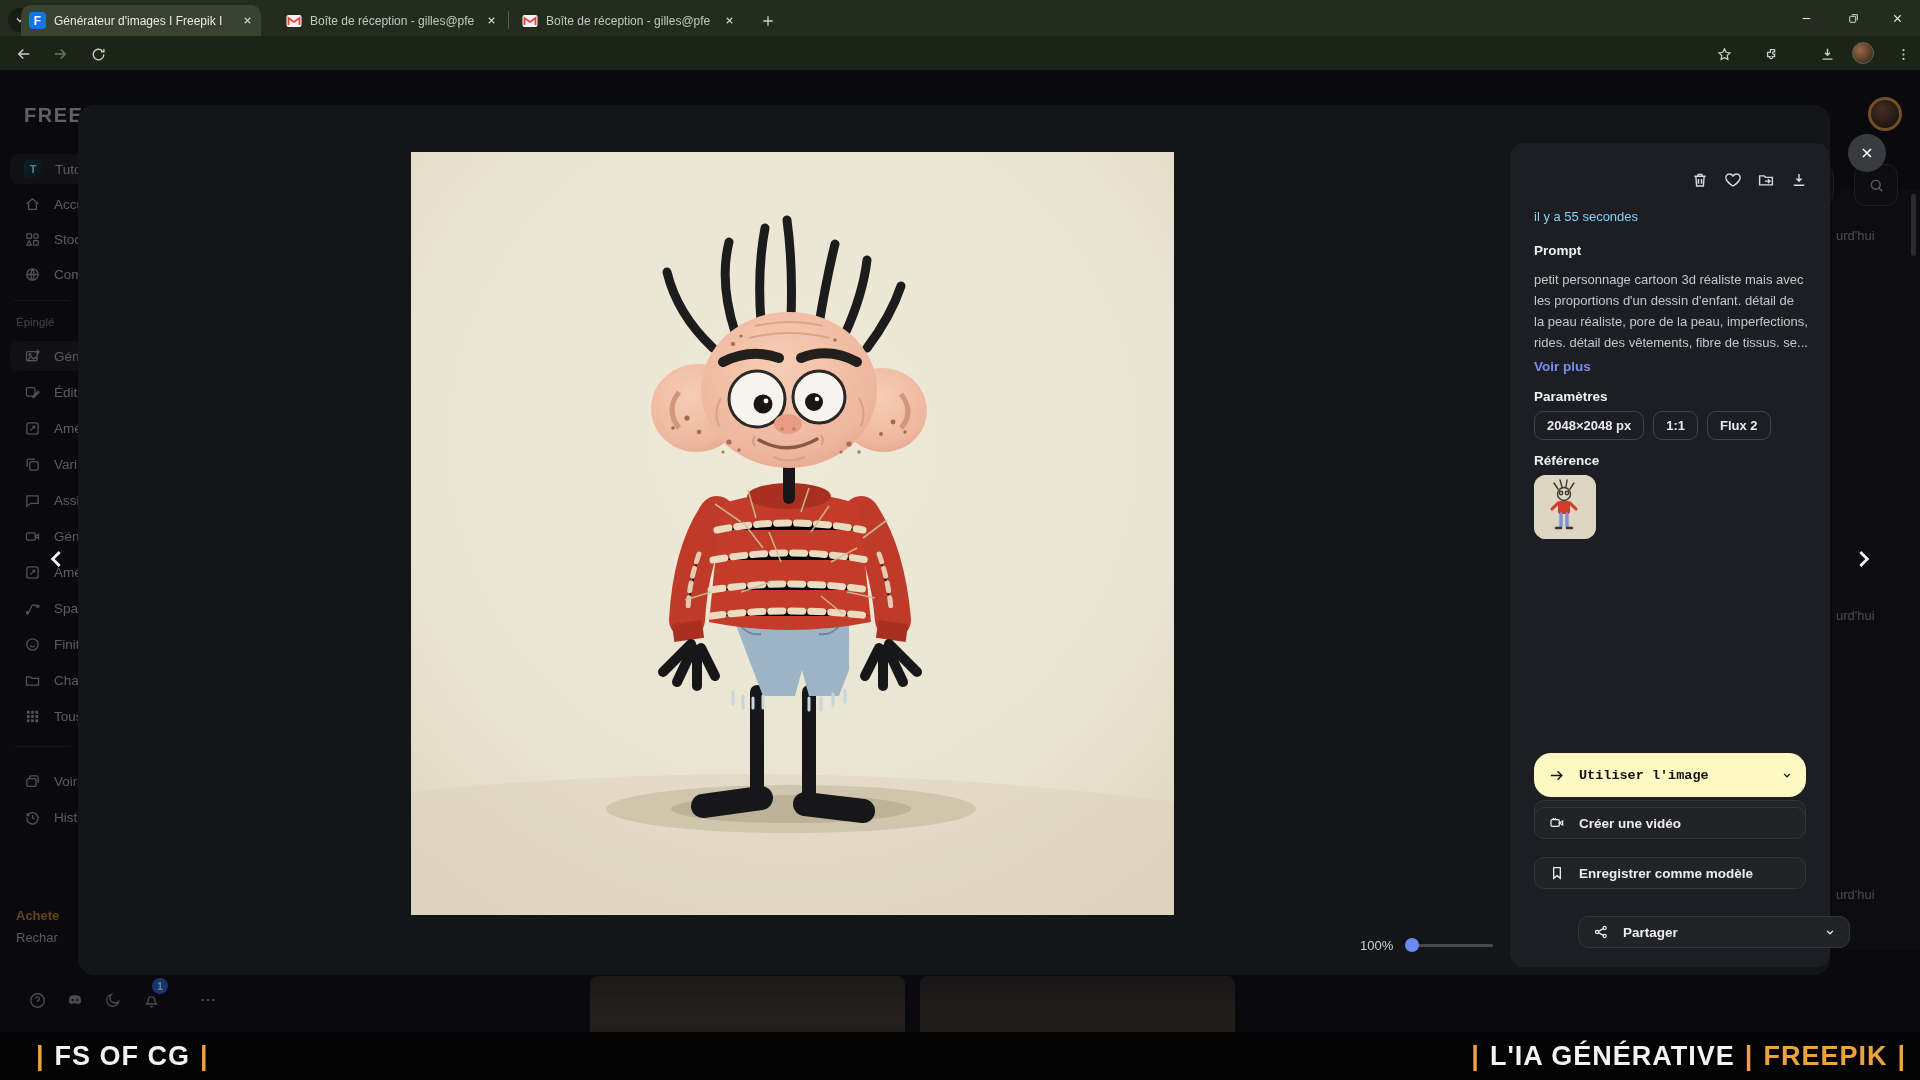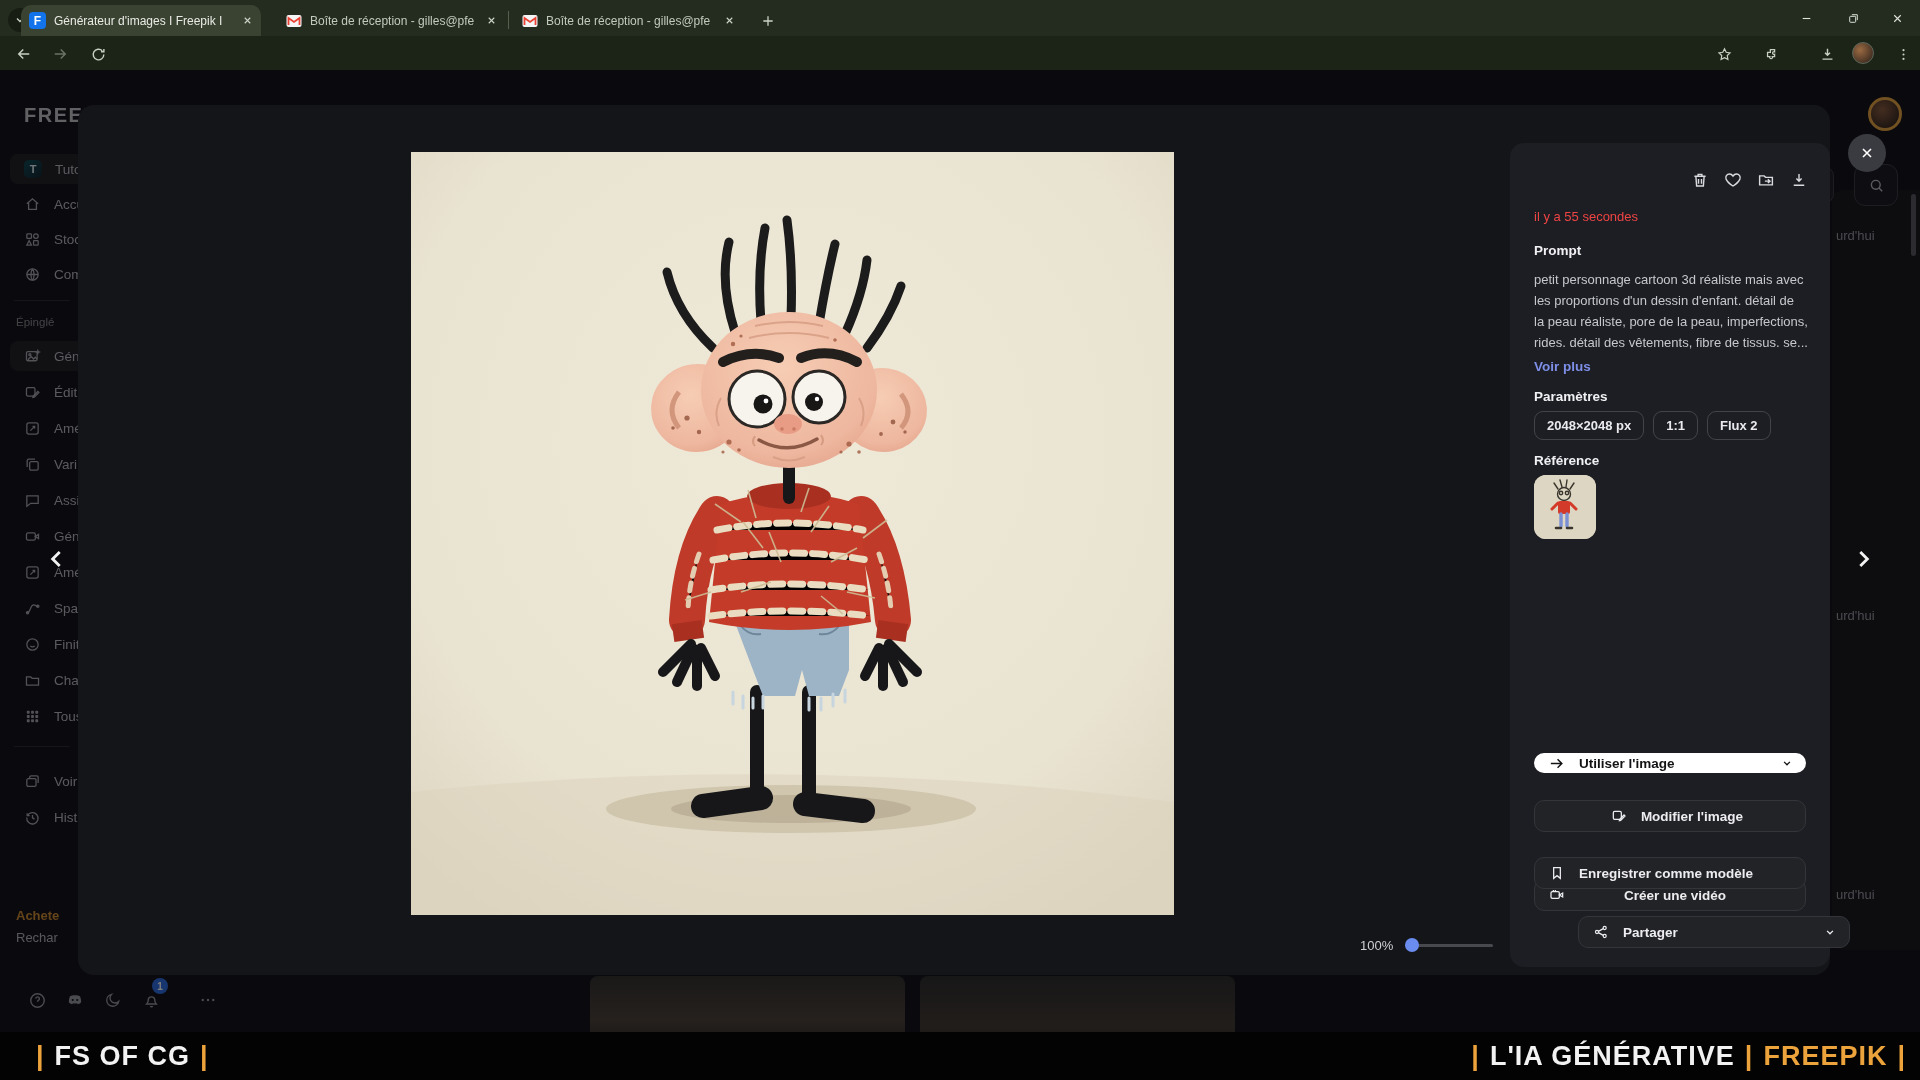--- a/index.html
+++ b/index.html
@@ -74,33 +74,33 @@
   .overlay{position:absolute;left:0;top:70px;width:1920px;height:1010px;background:rgba(4,4,7,.52);z-index:10;}
   .modal{position:absolute;left:78px;top:105px;width:1752px;height:870px;background:#141519;border-radius:16px;z-index:20;}
   .viewer-img{position:absolute;left:333px;top:47px;width:763px;height:763px;}
   .zoomctl{position:absolute;left:1282px;top:833px;display:flex;align-items:center;gap:12px;color:#cfd0d4;font-size:13px;}
   .zoom-track{position:relative;width:88px;height:3px;border-radius:2px;background:#48494e;}
   .zoom-thumb{position:absolute;left:0px;top:-6px;width:14px;height:14px;border-radius:50%;background:#6b8cef;}
 
   .panel{position:absolute;left:1432px;top:38px;width:320px;height:824px;background:#1d1e23;border-radius:14px;box-sizing:border-box;}
   .pactions{position:absolute;right:22px;top:28px;display:flex;gap:15px;color:#d9dadd;}
   .pactions .aic{width:18px;height:18px;}
-  .ptime{position:absolute;left:24px;top:66px;font-size:13px;color:#ef4444;}
+  .ptime{position:absolute;left:24px;top:66px;font-size:13px;color:#7dd3fc;}
   .plabel{position:absolute;left:24px;font-size:13.5px;font-weight:700;color:#f1f1f4;}
   .pline{position:absolute;left:24px;width:276px;font-size:13px;color:#c5c7cd;line-height:21.5px;}
   .pseemore{position:absolute;left:24px;top:216px;font-size:13.5px;font-weight:600;color:#7d8fe8;}
   .chips{position:absolute;left:24px;top:268px;display:flex;gap:9px;}
   .chip{height:27px;border:1px solid #43444b;border-radius:9px;display:flex;align-items:center;
         padding:0 12px;color:#eaeaee;font-size:13px;font-weight:600;white-space:nowrap;}
   .refthumb{position:absolute;left:24px;top:332px;width:62px;height:64px;border-radius:12px;overflow:hidden;background:#d9d3c0;}
   .btn{position:absolute;left:24px;width:272px;box-sizing:border-box;display:flex;align-items:center;border-radius:10px;
        font-size:13.5px;font-weight:600;}
   .btn .bic{margin:0 14px 0 14px;display:flex;}
   .btn .chev{position:absolute;right:12px;display:flex;}
-  .btn.primary{top:610px;height:20px;background:#ffffff;color:#131316;border-radius:17px;font-weight:700;}
+  .btn.primary{top:610px;height:44px;background:#fef9c3;color:#131316;border-radius:17px;font-weight:700;font-family:Liberation Mono, monospace;}
   .btn.sec{background:#222327;border:1px solid #34353b;color:#ededf0;height:32px;}
 
   .nav-arrow{position:absolute;z-index:25;color:#f2f2f2;display:flex;align-items:center;justify-content:center;}
   .close-btn{position:absolute;left:1848px;top:134px;width:38px;height:38px;border-radius:50%;background:#3a3b41;z-index:25;
              display:flex;align-items:center;justify-content:center;color:#fff;}
 
   
   .bottombar{position:absolute;left:0;top:1032px;width:1920px;height:48px;background:#030303;z-index:60;
              display:flex;align-items:center;justify-content:space-between;font-weight:700;font-size:27px;letter-spacing:1px;}
   .bottombar .seg{display:flex;gap:10px;align-items:center;white-space:nowrap;}
@@ -694,21 +694,21 @@
       <div class="btn sec" style="top:657px;justify-content:center;">
         <span class="bic">
             <svg width="16" height="16" viewBox="0 0 24 24" fill="none" stroke="currentColor" stroke-width="1.9">
               <rect x="3.5" y="5" width="12" height="12" rx="2"></rect>
               <path d="M13 17l6.5-6.5 1.5 1.5L14.5 18.5 12.6 19z"></path>
             </svg>
           </span>
         <span>Modifier l'image</span>
       </div>
 
-      <div class="btn sec" style="top:736px;gap:45px;">
+      <div class="btn sec" style="top:664px;">
         <span class="bic">
             <svg width="16" height="16" viewBox="0 0 24 24" fill="none" stroke="currentColor" stroke-width="1.9">
               <rect x="3" y="7" width="12.5" height="10" rx="2"></rect>
               <path d="M15.5 12l5-3v6z"></path>
               <path d="M6.5 4.5v2M9.5 4.5v2"></path>
             </svg>
           </span>
         <span>Créer une vidéo</span>
       </div>
 

